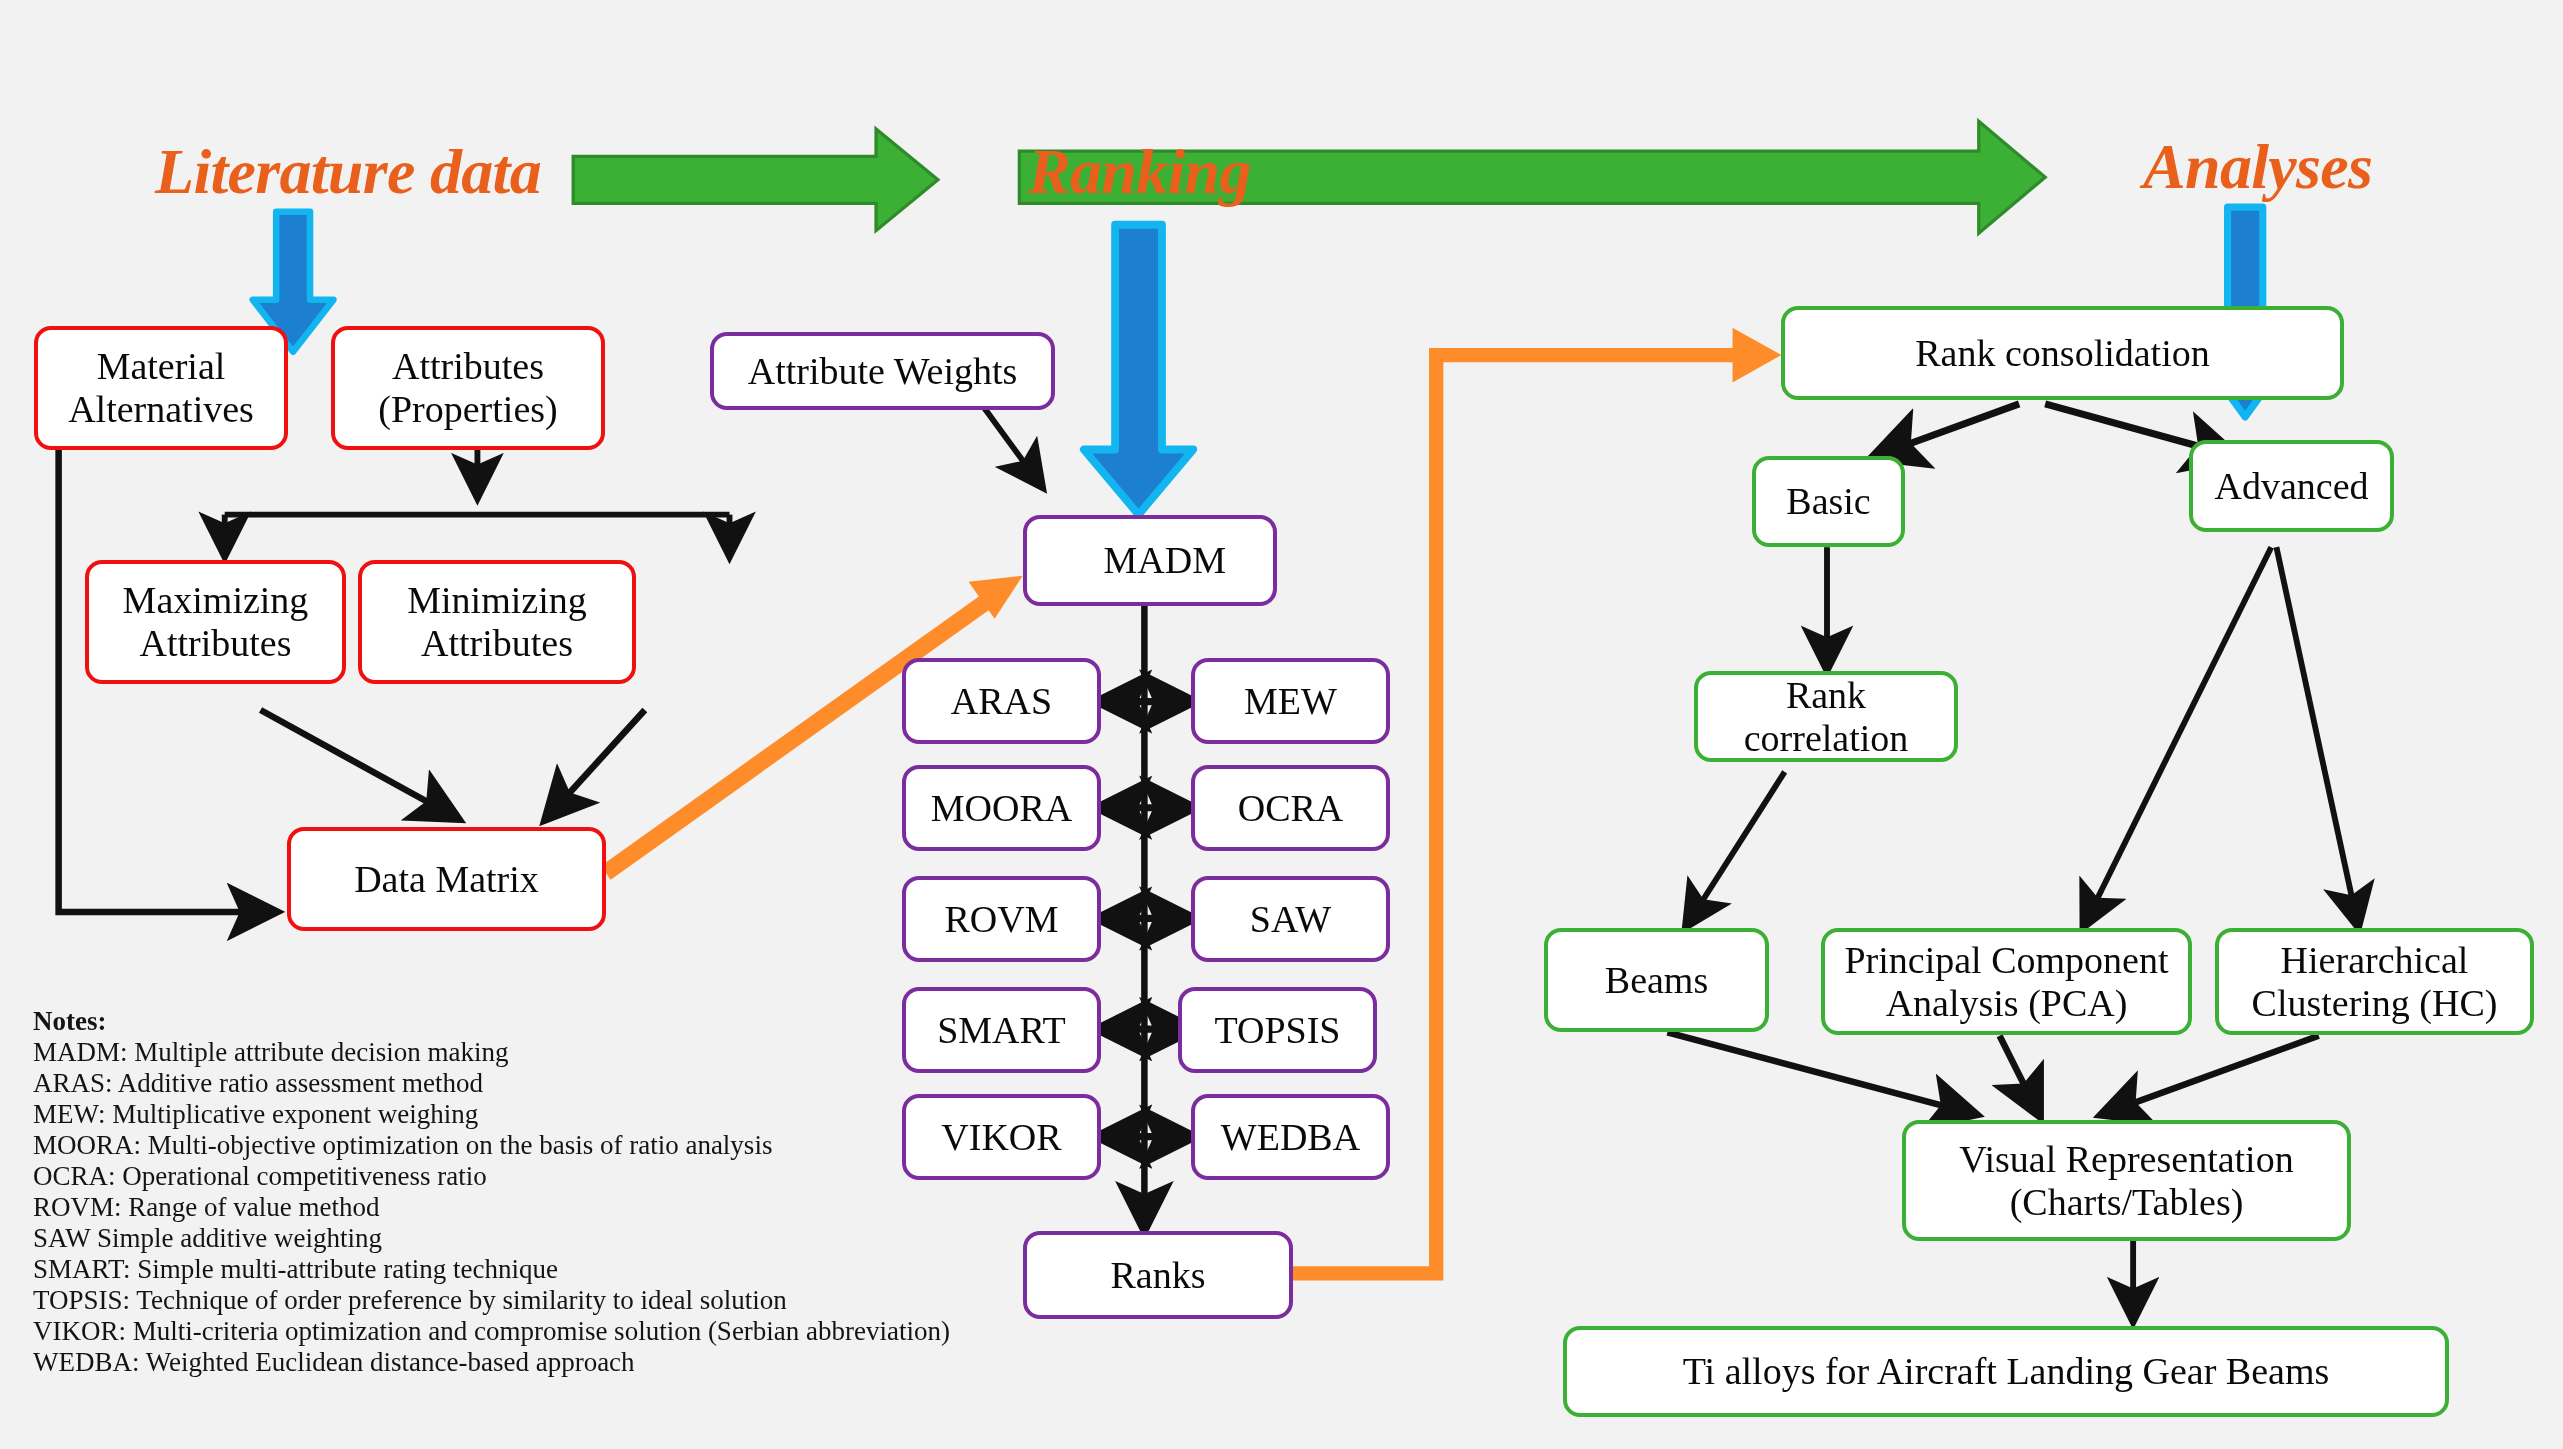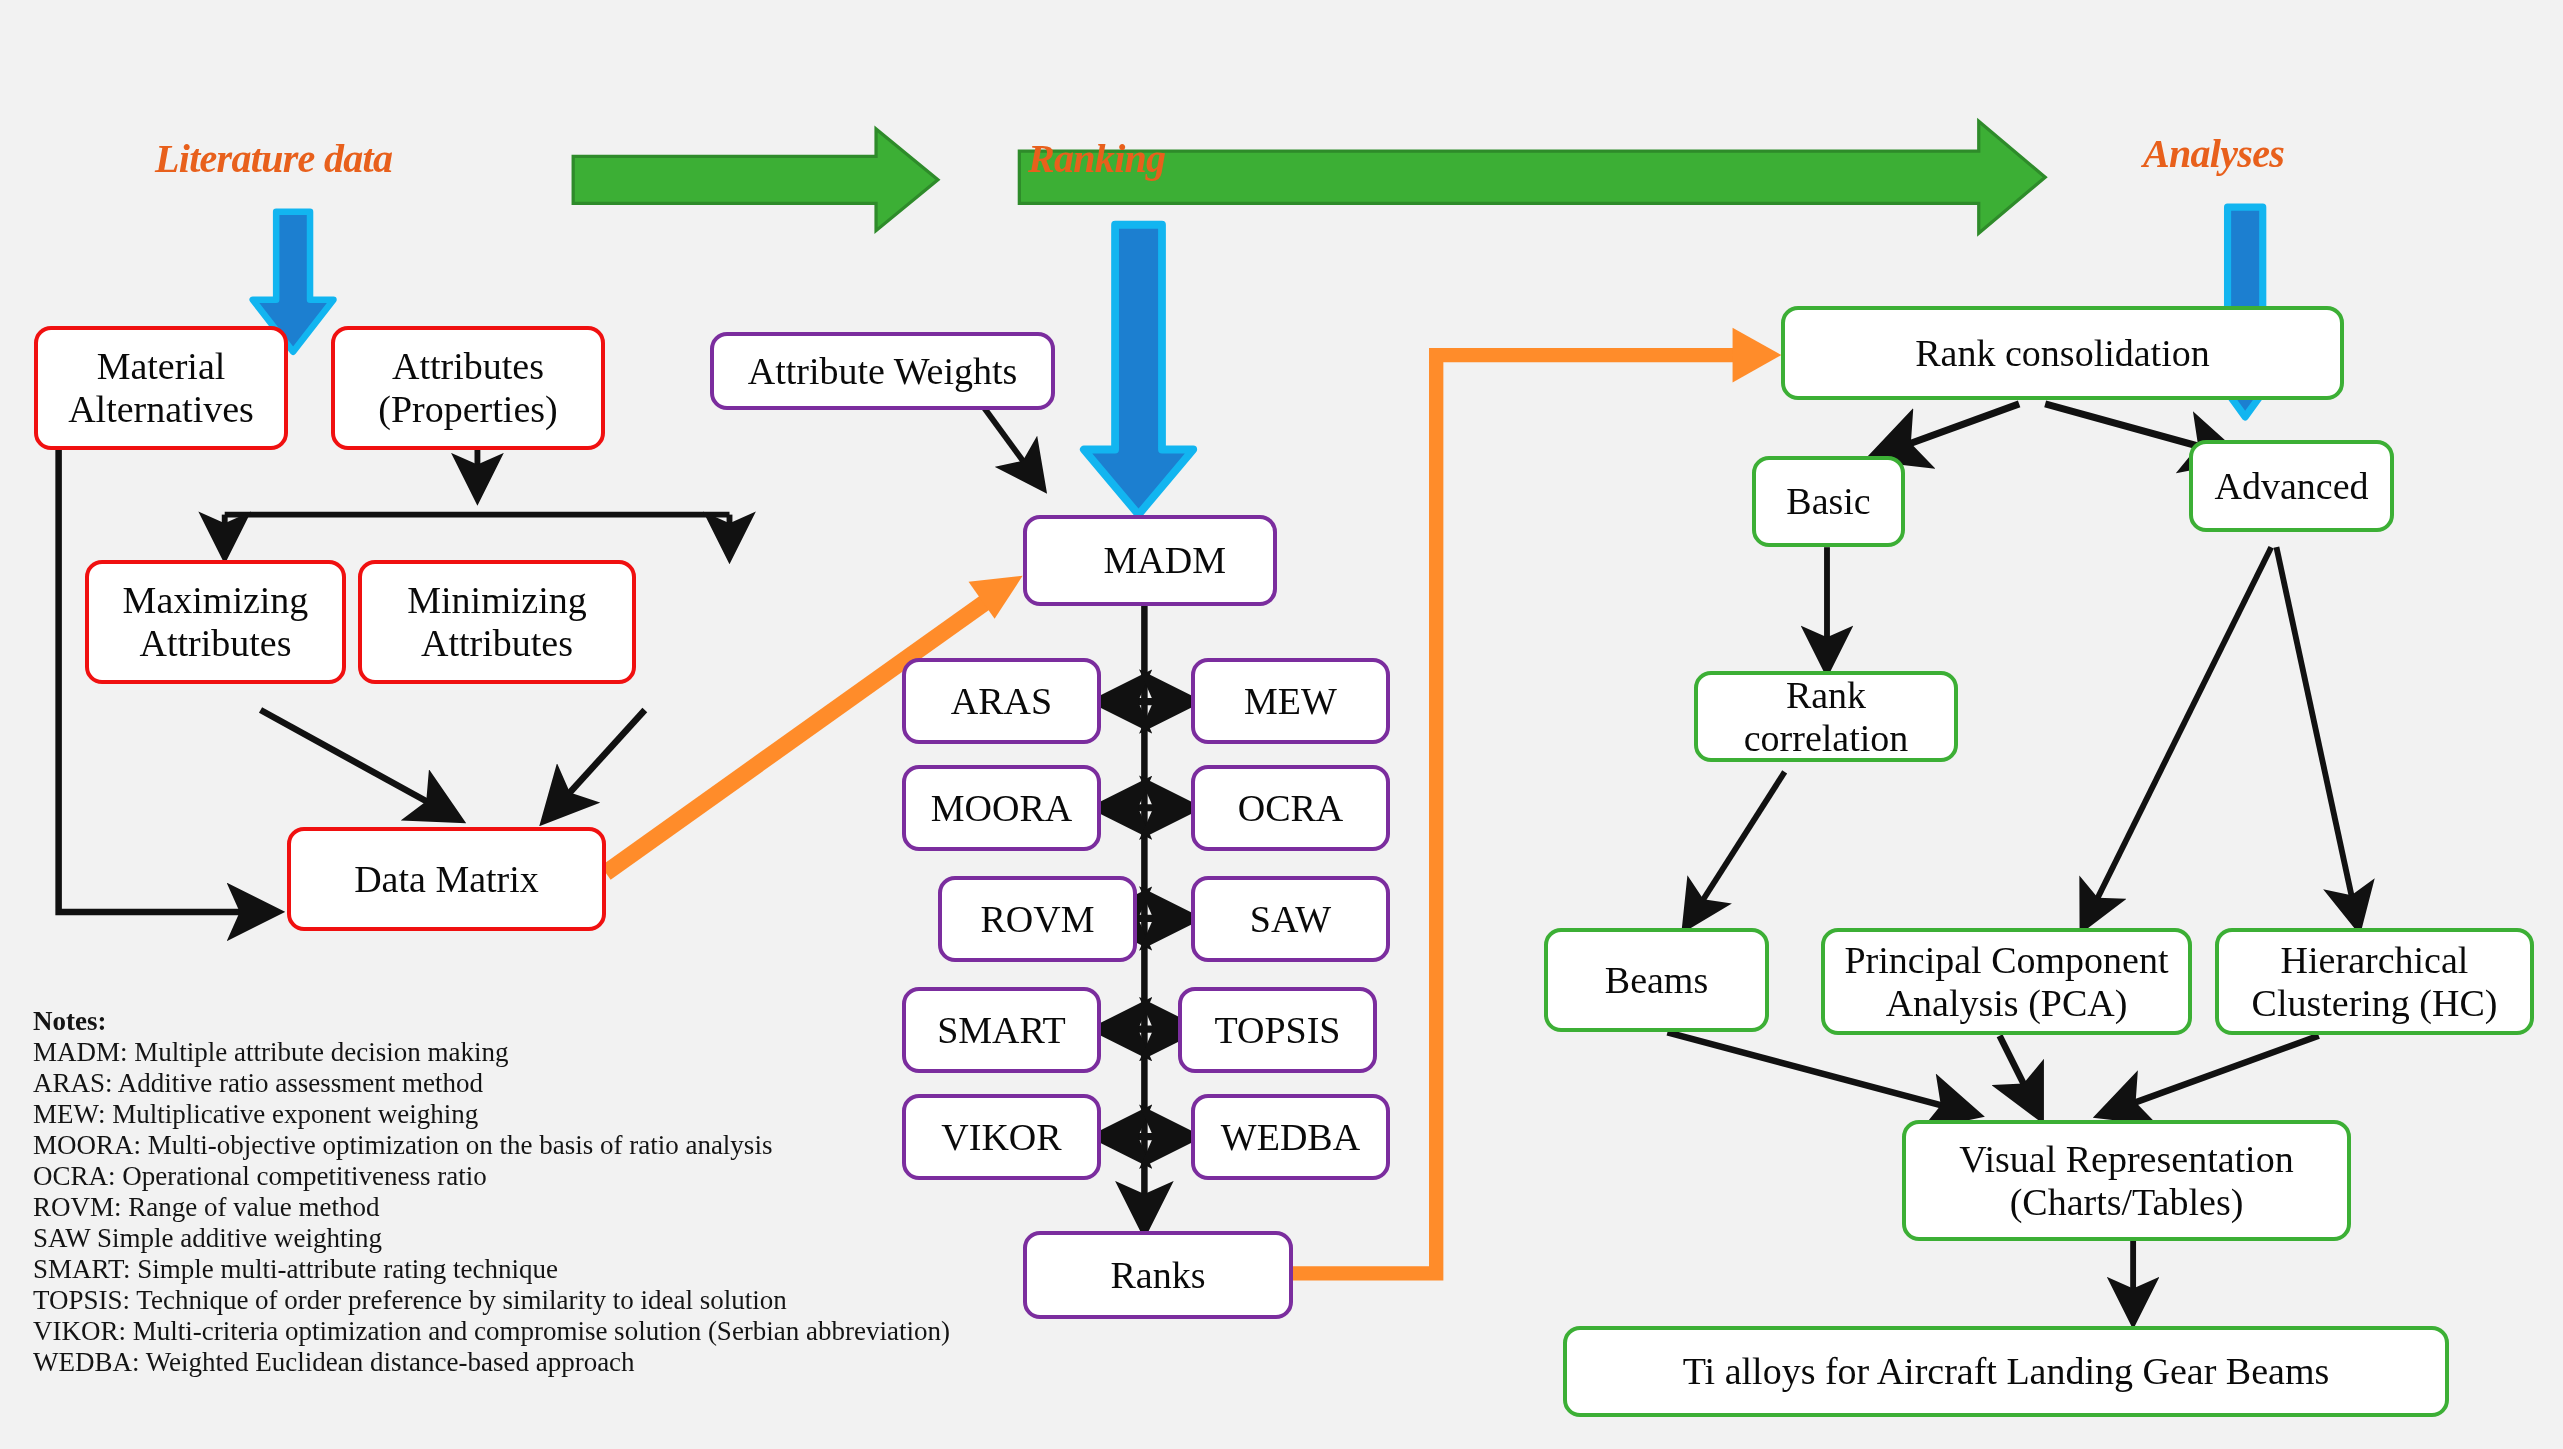--- a/index.html
+++ b/index.html
@@ -11,21 +11,21 @@
     overflow:hidden;
   }
   #canvas{position:absolute;left:0;top:0;width:2563px;height:1450px;}
   #svg-layer{position:absolute;left:0;top:0;width:2563px;height:1450px;pointer-events:none;}
 
   .phase-title{
     position:absolute;
     color:#E8601C;
     font-style:italic;
     font-weight:bold;
-    font-size:40px;
+    font-size:64px;
     font-family:"Liberation Serif","DejaVu Serif",serif;
     white-space:nowrap;
     letter-spacing:-0.7px;
   }
 
   .node{
     position:absolute;
     background:#ffffff;
     display:flex;
     align-items:center;
@@ -153,21 +153,21 @@
   </div>
 
   <div class="node red" style="left:287px;top:827px;width:319px;height:104px;">Data Matrix</div>
 
   <div class="node purple" style="left:710px;top:332px;width:345px;height:78px;">Attribute Weights</div>
 
   <div class="node purple" style="left:1023px;top:515px;width:254px;height:91px;padding-left:36px;">MADM</div>
 
   <div class="node purple" style="left:902px;top:658px;width:199px;height:86px;">ARAS</div>
   <div class="node purple" style="left:902px;top:765px;width:199px;height:86px;">MOORA</div>
-  <div class="node purple" style="left:902px;top:876px;width:199px;height:86px;margin-left:36px;">ROVM</div>
+  <div class="node purple" style="left:902px;top:876px;width:199px;height:86px;">ROVM</div>
   <div class="node purple" style="left:902px;top:987px;width:199px;height:86px;">SMART</div>
   <div class="node purple" style="left:902px;top:1094px;width:199px;height:86px;">VIKOR</div>
 
   <div class="node purple" style="left:1191px;top:658px;width:199px;height:86px;">MEW</div>
   <div class="node purple" style="left:1191px;top:876px;width:199px;height:86px;">SAW</div>
   <div class="node purple" style="left:1191px;top:765px;width:199px;height:86px;">OCRA</div>
   <div class="node purple" style="left:1178px;top:987px;width:199px;height:86px;">TOPSIS</div>
   <div class="node purple" style="left:1191px;top:1094px;width:199px;height:86px;">WEDBA</div>
 
   <div class="node purple" style="left:1023px;top:1231px;width:270px;height:88px;">Ranks</div>

